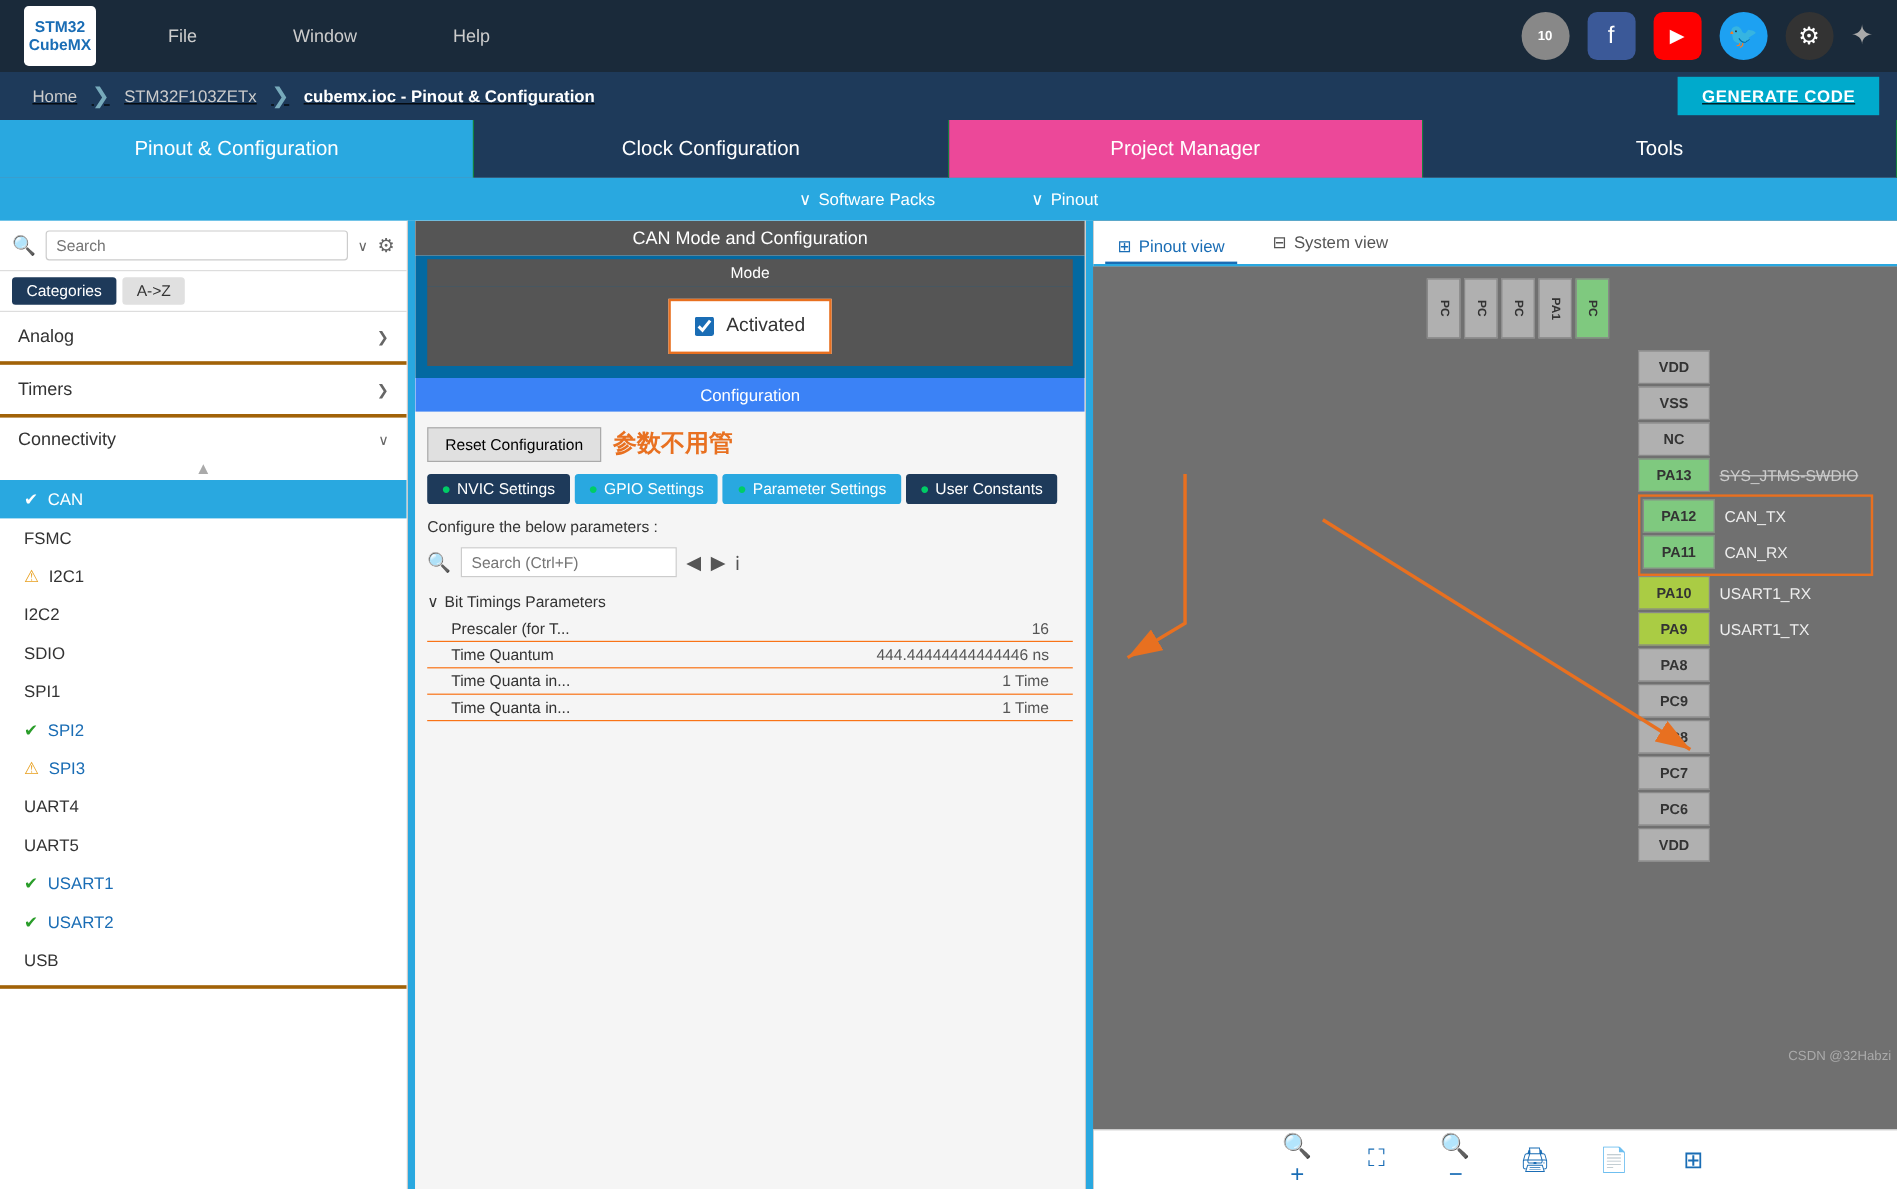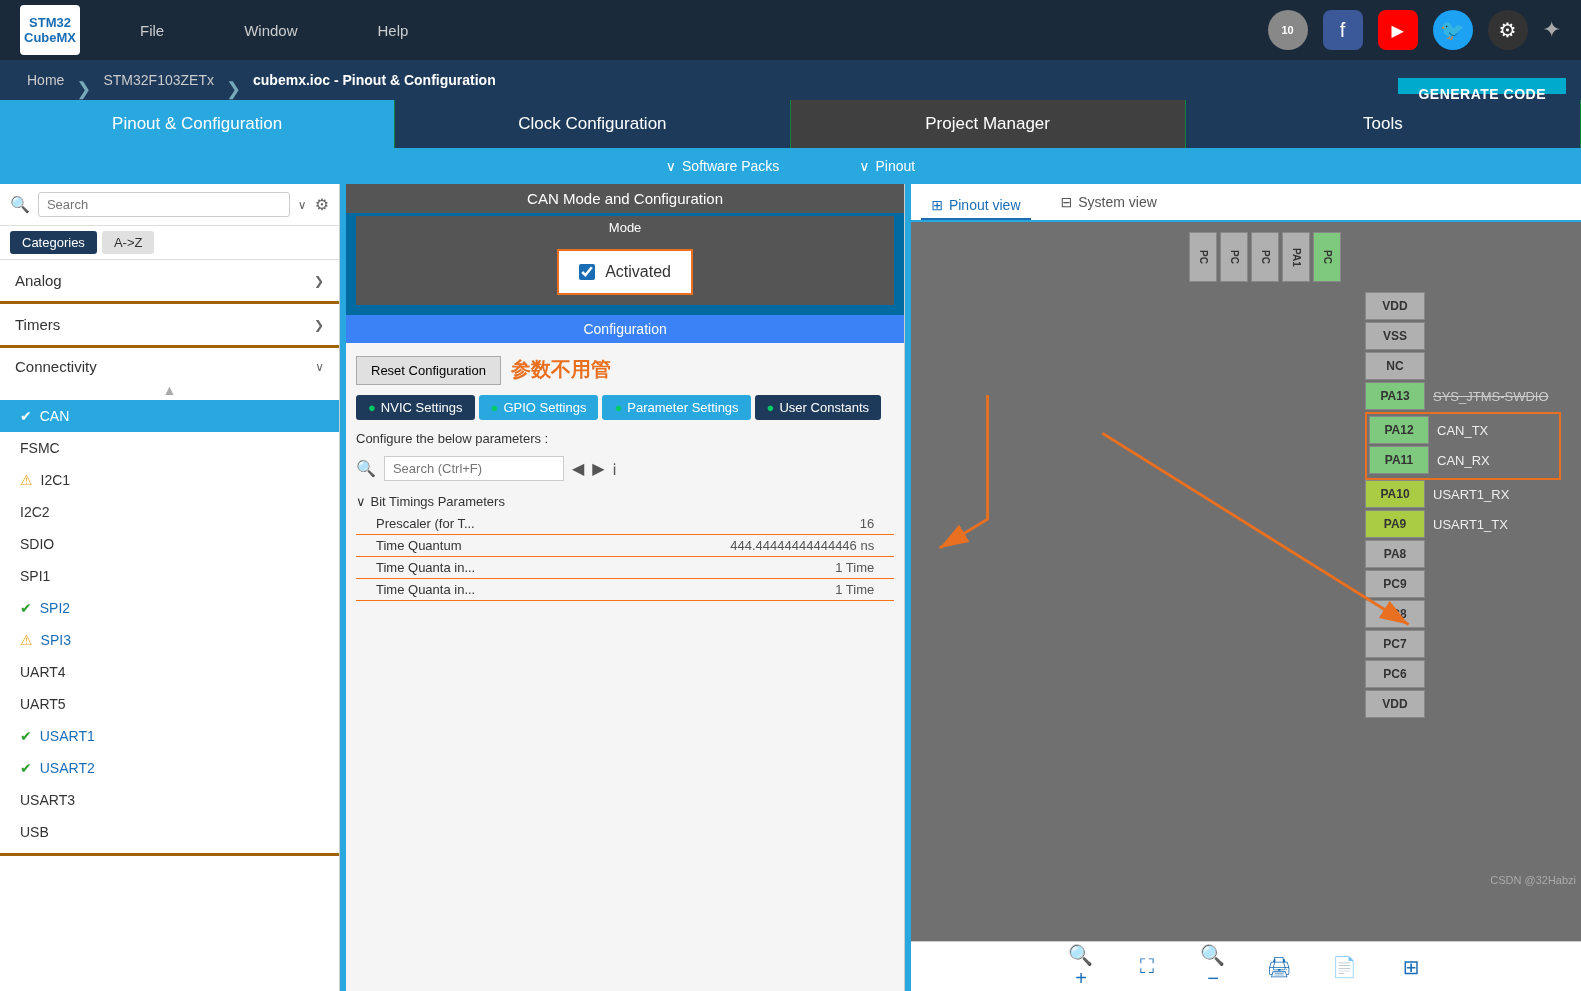--- a/index.html
+++ b/index.html
@@ -51,22 +51,24 @@
     .icon-yt { background: #ff0000; color: white; font-size: 16px; width: 40px; height: 40px; border-radius: 8px; display: flex; align-items: center; justify-content: center; }
     .icon-tw { background: #1da1f2; color: white; font-size: 20px; width: 40px; height: 40px; border-radius: 50%; display: flex; align-items: center; justify-content: center; }
     .icon-gh { background: #333; color: white; font-size: 20px; width: 40px; height: 40px; border-radius: 50%; display: flex; align-items: center; justify-content: center; }
     .icon-star { color: #aaa; font-size: 22px; }
 
     
     .breadcrumb {
       background: #1e3a5a;
       height: 40px;
       display: flex;
-      padding: 18px 15px;
+      align-items: center;
+      padding: 0 15px;
       gap: 0;
+      text-decoration: underline;
     }
     .breadcrumb-item {
       color: #ccc;
       font-size: 14px;
       padding: 0 12px;
       display: flex; align-items: center; gap: 5px;
     }
     .breadcrumb-sep {
       color: #7ab;
       font-size: 18px;
@@ -99,21 +101,21 @@
       align-items: center;
       justify-content: center;
       color: white;
       font-size: 17px;
       font-weight: 500;
       cursor: pointer;
       border-right: 1px solid #15803d;
     }
     .main-tab:first-child { background: #29a8e0; }
     .main-tab:nth-child(2) { background: #1e3a5a; }
-    .main-tab:nth-child(3) { background: #404040; }
+    .main-tab:nth-child(3) { background: #ec4899; }
     .main-tab:nth-child(4) { background: #1e3a5a; }
 
     
     .sub-toolbar {
       background: #29a8e0;
       height: 36px;
       display: flex;
       align-items: center;
       justify-content: center;
       gap: 80px;
@@ -573,23 +575,20 @@
           <div class="sidebar-item">
             <span>UART5</span>
           </div>
           <div class="sidebar-item">
             <span class="item-icon check">✔</span>
             <span style="color:#1a6db5;">USART1</span>
           </div>
           <div class="sidebar-item">
             <span class="item-icon check">✔</span>
             <span style="color:#1a6db5;">USART2</span>
-          </div>
-          <div class="sidebar-item">
-            <span>USART3</span>
           </div>
           <div class="sidebar-item">
             <span>USB</span>
           </div>
         </div>
       </div>
     </div>
   </div>
 
   <div class="divider-vert"></div>

